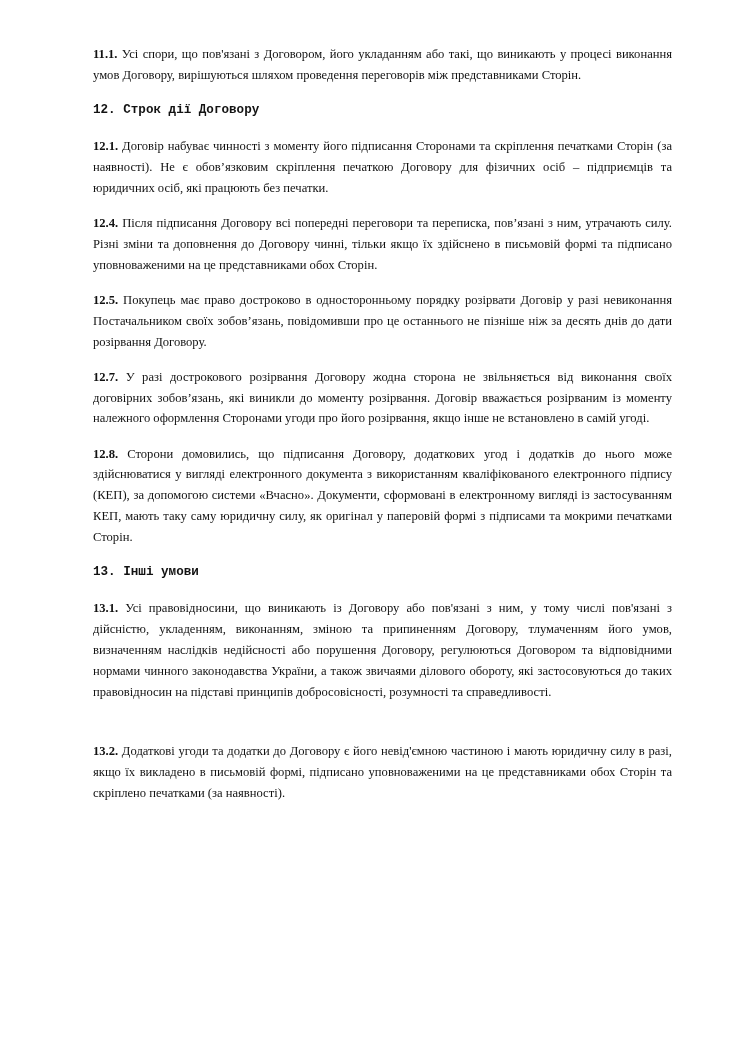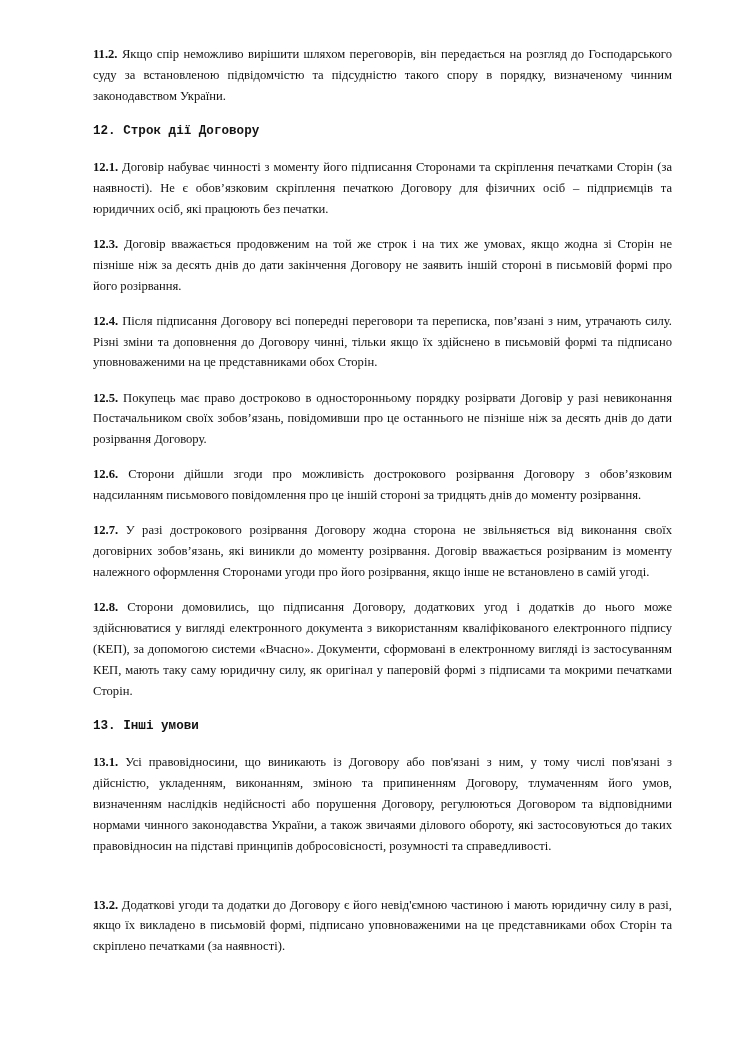--- a/index.html
+++ b/index.html
@@ -46,26 +46,24 @@
   .para:last-child {
     margin-bottom: 0;
     margin-top: 38px;
   }
 </style>
 </head>
 <body>
 
 <div class="page">
   <div class="content">
-      <p class="para" id="clause-11-2"><span class="num">11.2.</span><span class="body-text"> Якщо спір неможливо вирішити шляхом переговорів, він передається на розгляд до Господарського суду за встановленою підвідомчістю та підсудністю такого спору в порядку, визначеному чинним законодавством України.</span></p>
+      <p class="para" id="clause-11-1"><span class="num">11.1.</span><span class="body-text"> Усі спори, що пов'язані з Договором, його укладанням або такі, що виникають у процесі виконання умов Договору, вирішуються шляхом проведення переговорів між представниками Сторін.</span></p>
       <p class="para heading" id="heading-12"><span class="body-text">12. Строк дії Договору</span></p>
       <p class="para" id="clause-12-1"><span class="num">12.1.</span><span class="body-text"> Договір набуває чинності з моменту його підписання Сторонами та скріплення печатками Сторін (за наявності). Не є обов’язковим скріплення печаткою Договору для фізичних осіб – підприємців та юридичних осіб, які працюють без печатки.</span></p>
-      <p class="para" id="clause-12-3"><span class="num">12.3.</span><span class="body-text"> Договір вважається продовженим на той же строк і на тих же умовах, якщо жодна зі Сторін не пізніше ніж за десять днів до дати закінчення Договору не заявить іншій стороні в письмовій формі про його розірвання.</span></p>
       <p class="para" id="clause-12-4"><span class="num">12.4.</span><span class="body-text"> Після підписання Договору всі попередні переговори та переписка, пов’язані з ним, утрачають силу. Різні зміни та доповнення до Договору чинні, тільки якщо їх здійснено в письмовій формі та підписано уповноваженими на це представниками обох Сторін.</span></p>
       <p class="para" id="clause-12-5"><span class="num">12.5.</span><span class="body-text"> Покупець має право достроково в односторонньому порядку розірвати Договір у разі невиконання Постачальником своїх зобов’язань, повідомивши про це останнього не пізніше ніж за десять днів до дати розірвання Договору.</span></p>
-      <p class="para" id="clause-12-6"><span class="num">12.6.</span><span class="body-text"> Сторони дійшли згоди про можливість дострокового розірвання Договору з обов’язковим надсиланням письмового повідомлення про це іншій стороні за тридцять днів до моменту розірвання.</span></p>
       <p class="para" id="clause-12-7"><span class="num">12.7.</span><span class="body-text"> У разі дострокового розірвання Договору жодна сторона не звільняється від виконання своїх договірних зобов’язань, які виникли до моменту розірвання. Договір вважається розірваним із моменту належного оформлення Сторонами угоди про його розірвання, якщо інше не встановлено в самій угоді.</span></p>
       <p class="para" id="clause-12-8"><span class="num">12.8.</span><span class="body-text"> Сторони домовились, що підписання Договору, додаткових угод і додатків до нього може здійснюватися у вигляді електронного документа з використанням кваліфікованого електронного підпису (КЕП), за допомогою системи «Вчасно». Документи, сформовані в електронному вигляді із застосуванням КЕП, мають таку саму юридичну силу, як оригінал у паперовій формі з підписами та мокрими печатками Сторін.</span></p>
       <p class="para heading" id="heading-13"><span class="body-text">13. Інші умови</span></p>
       <p class="para" id="clause-13-1"><span class="num">13.1.</span><span class="body-text"> Усі правовідносини, що виникають із Договору або пов'язані з ним, у тому числі пов'язані з дійсністю, укладенням, виконанням, зміною та припиненням Договору, тлумаченням його умов, визначенням наслідків недійсності або порушення Договору, регулюються Договором та відповідними нормами чинного законодавства України, а також звичаями ділового обороту, які застосовуються до таких правовідносин на підставі принципів добросовісності, розумності та справедливості.</span></p>
       <p class="para" id="clause-13-2"><span class="num">13.2.</span><span class="body-text"> Додаткові угоди та додатки до Договору є його невід'ємною частиною і мають юридичну силу в разі, якщо їх викладено в письмовій формі, підписано уповноваженими на це представниками обох Сторін та скріплено печатками (за наявності).</span></p>
     </div>
 </div>
 
 </body></html>

